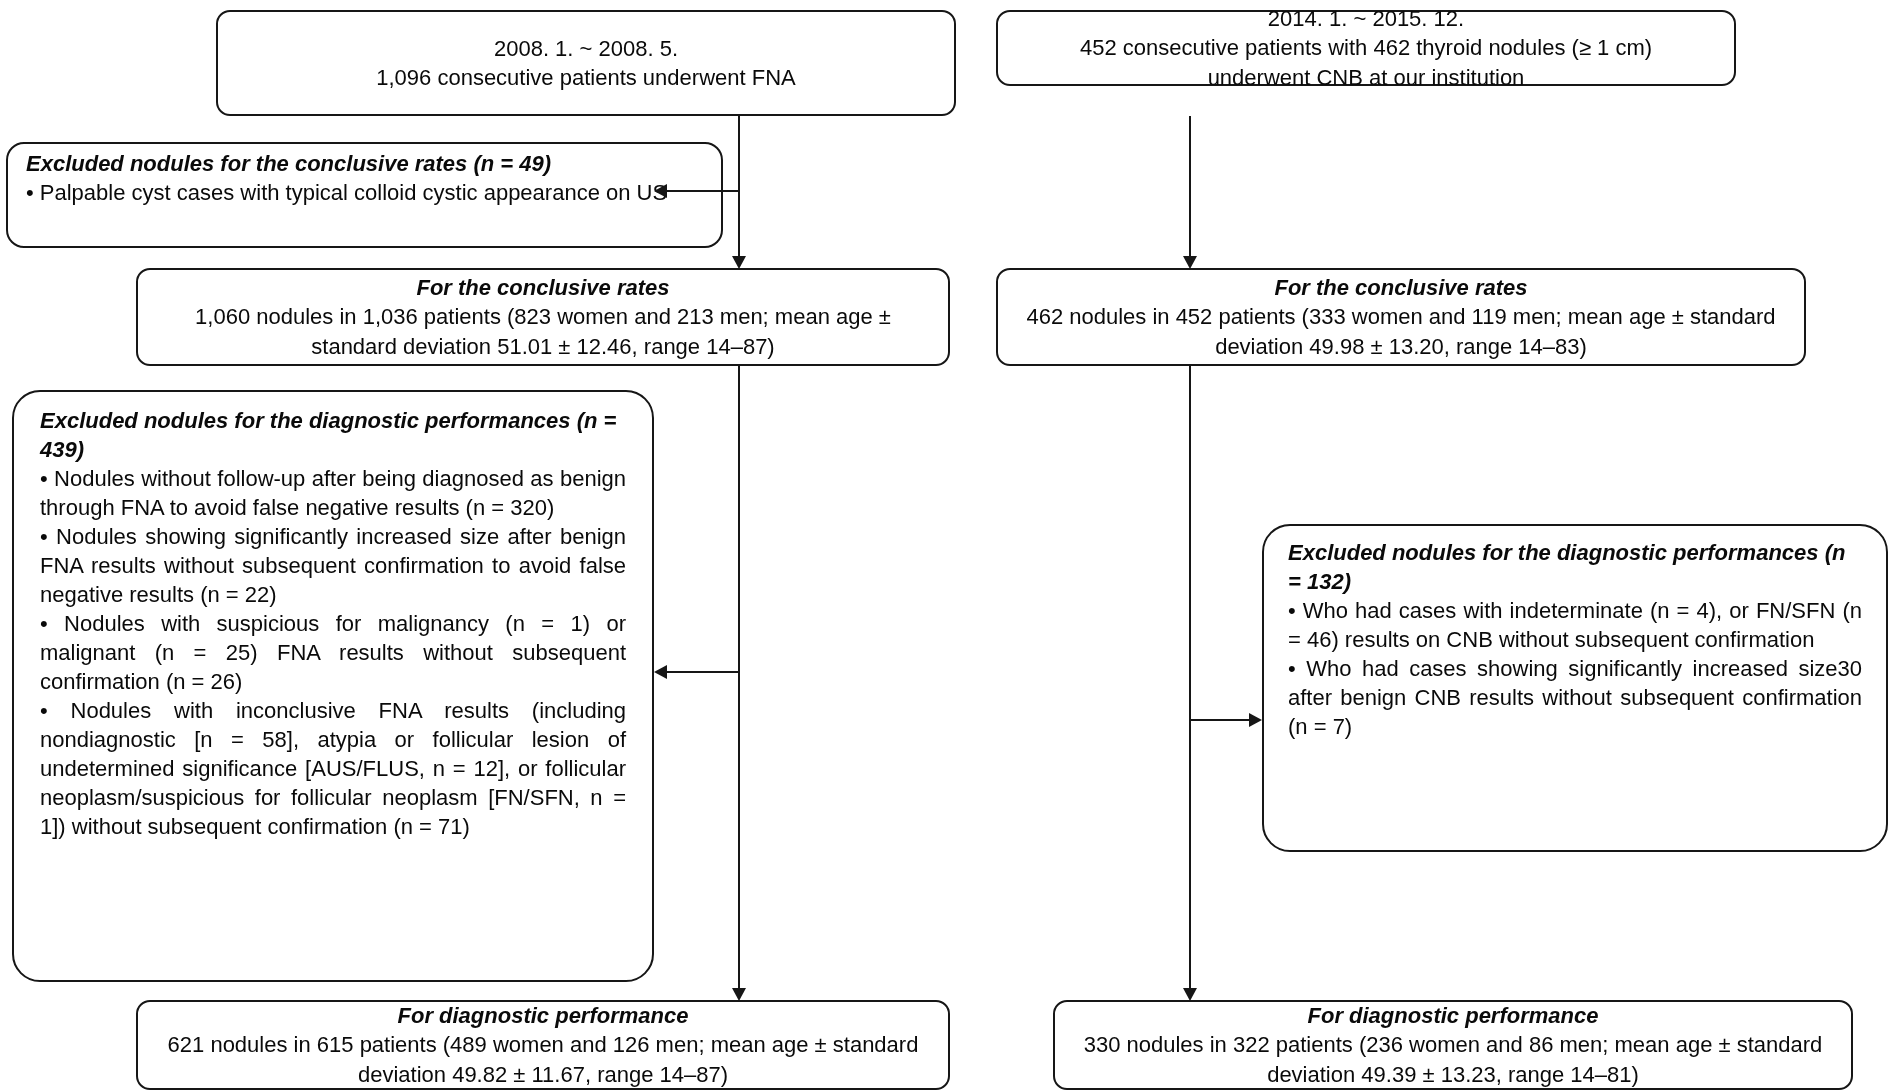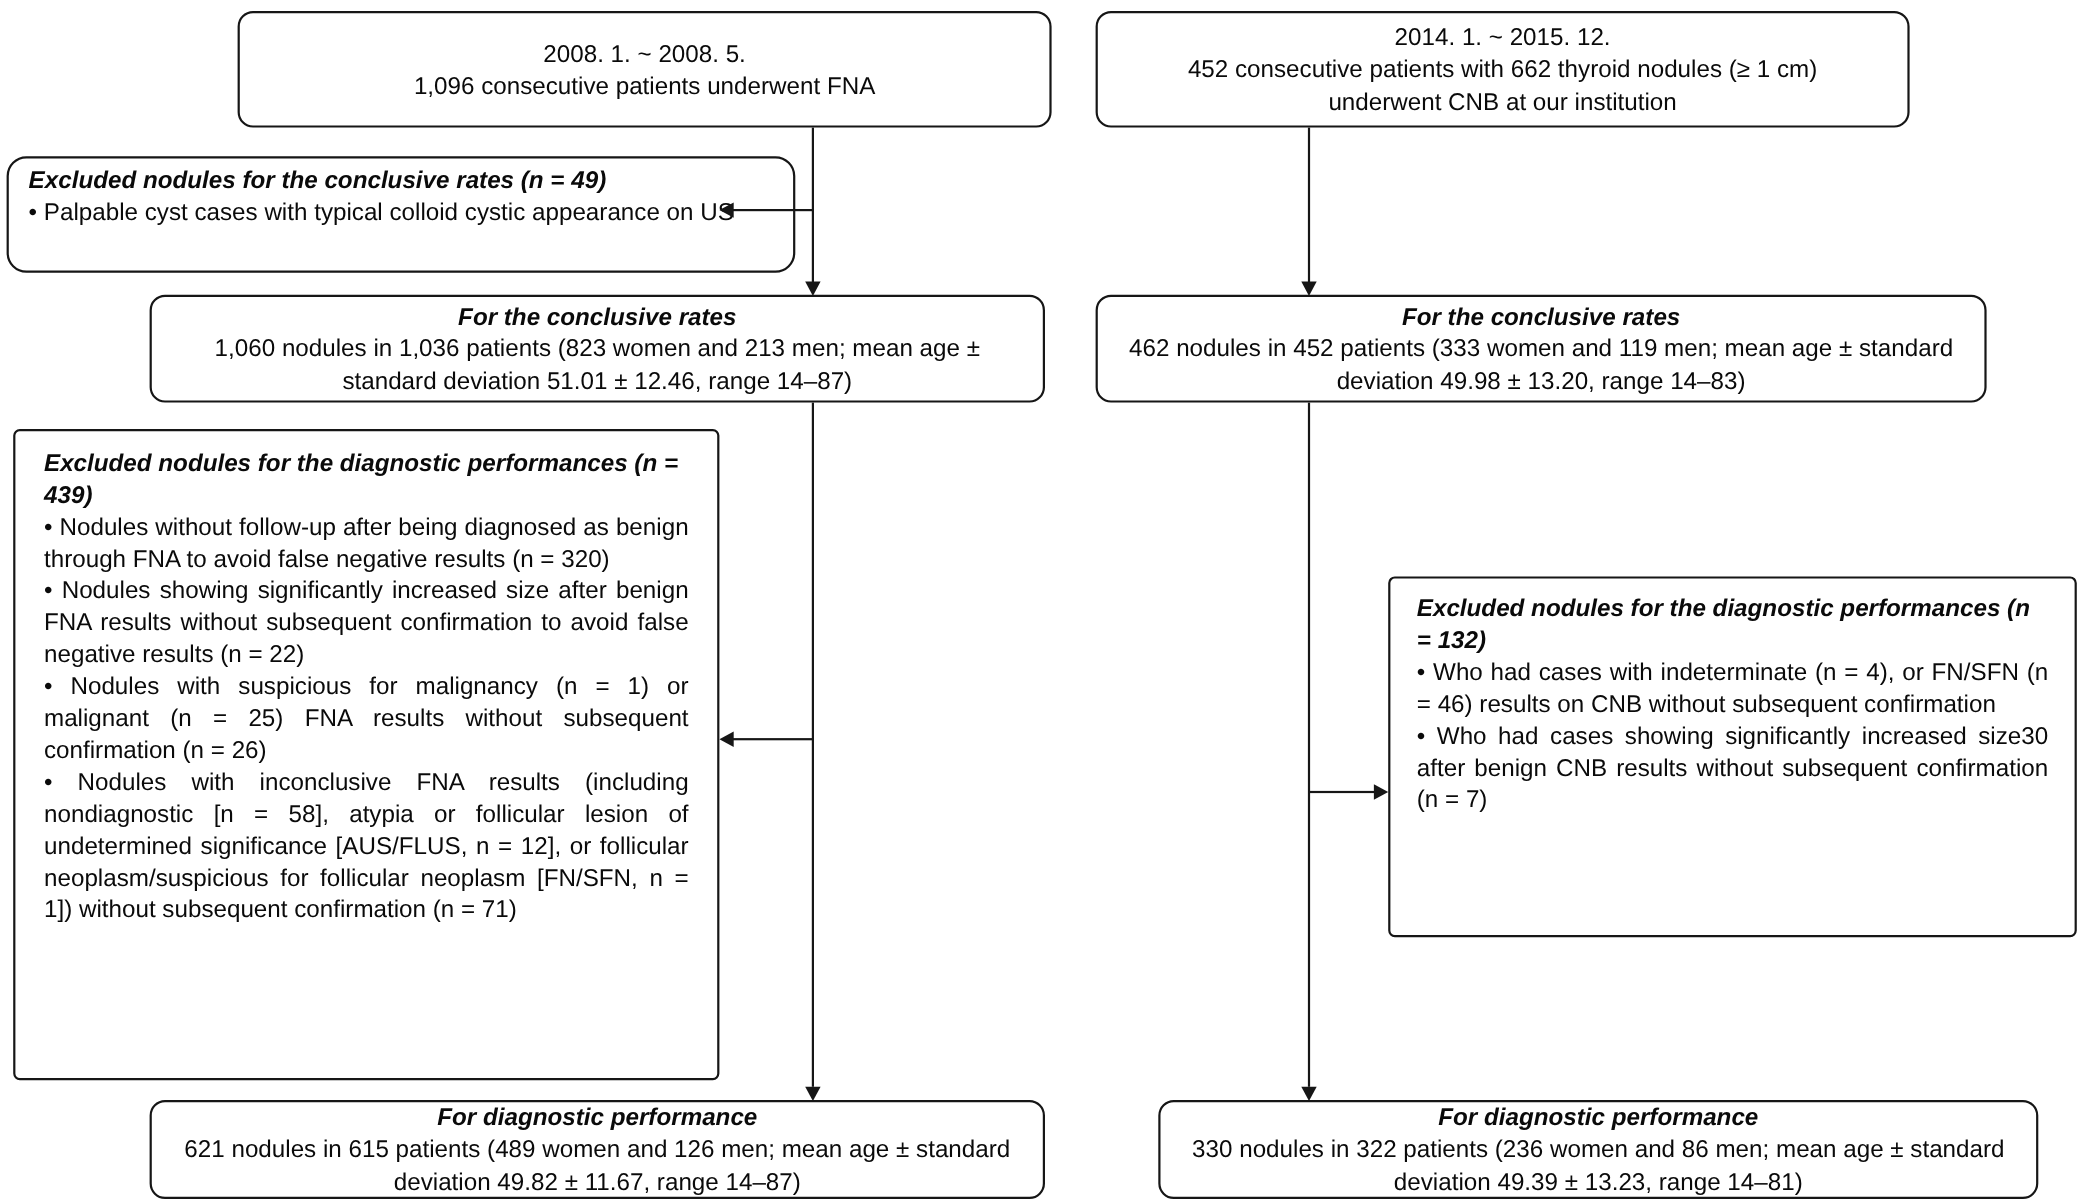--- a/index.html
+++ b/index.html
@@ -25,25 +25,25 @@
   .box.center {
     display:flex; flex-direction:column; justify-content:center;
     text-align:center;
     padding:2px 14px;
   }
   .box-title { font-weight:bold; font-style:italic; }
   .excl { padding:12px 24px; }
   .excl .box-title { text-align:left; }
   .excl p { text-align:justify; }
   .round-md { border-radius:18px; }
-  .round-lg { border-radius:6px; }
+  .round-lg { border-radius:28px; }
 
   
   #box-fna-cohort          { left:216px;  top:10px;   width:740px; height:106px; }
-  #box-cnb-cohort          { left:996px;  top:10px;   width:740px; height:106px; }
+  #box-cnb-cohort          { left:996px;  top:10px;   width:740px; height:76px; }
   #box-fna-excl-conclusive { left:6px;    top:142px;  width:717px; height:106px; padding:5px 18px; }
   #box-fna-conclusive      { left:136px;  top:268px;  width:814px; height:98px;  }
   #box-cnb-conclusive      { left:996px;  top:268px;  width:810px; height:98px;  }
   #box-fna-excl-diagnostic { left:12px;   top:390px;  width:642px; height:592px; padding:14px 26px; }
   #box-cnb-excl-diagnostic { left:1262px; top:524px;  width:626px; height:328px; }
   #box-fna-diagnostic      { left:136px;  top:1000px; width:814px; height:90px;  }
   #box-cnb-diagnostic      { left:1053px; top:1000px; width:800px; height:90px;  }
 
   
   .vline, .hline { position:absolute; background:#161616; }
@@ -98,21 +98,21 @@
     <p>• Nodules with inconclusive FNA results (including nondiagnostic [n = 58], atypia or follicular lesion of undetermined significance [AUS/FLUS, n = 12], or follicular neoplasm/suspicious for follicular neoplasm [FN/SFN, n = 1]) without subsequent confirmation (n = 71)</p>
   </div>
 
   <div class="box center" id="box-fna-diagnostic">
     <div class="box-title">For diagnostic performance</div>
     <div>621 nodules in 615 patients (489 women and 126 men; mean age ± standard deviation 49.82 ± 11.67, range 14–87)</div>
   </div>
 
   <div class="box center" id="box-cnb-cohort">
     <div>2014. 1. ~ 2015. 12.</div>
-    <div>452 consecutive patients with 662 thyroid nodules (≥ 1 cm)</div>
+    <div>452 consecutive patients with 462 thyroid nodules (≥ 1 cm)</div>
     <div>underwent CNB at our institution</div>
   </div>
 
   <div class="box center" id="box-cnb-conclusive">
     <div class="box-title">For the conclusive rates</div>
     <div>462 nodules in 452 patients (333 women and 119 men; mean age ± standard deviation 49.98 ± 13.20, range 14–83)</div>
   </div>
 
   <div class="box excl round-lg" id="box-cnb-excl-diagnostic">
     <div class="box-title">Excluded nodules for the diagnostic performances (n = 132)</div>

